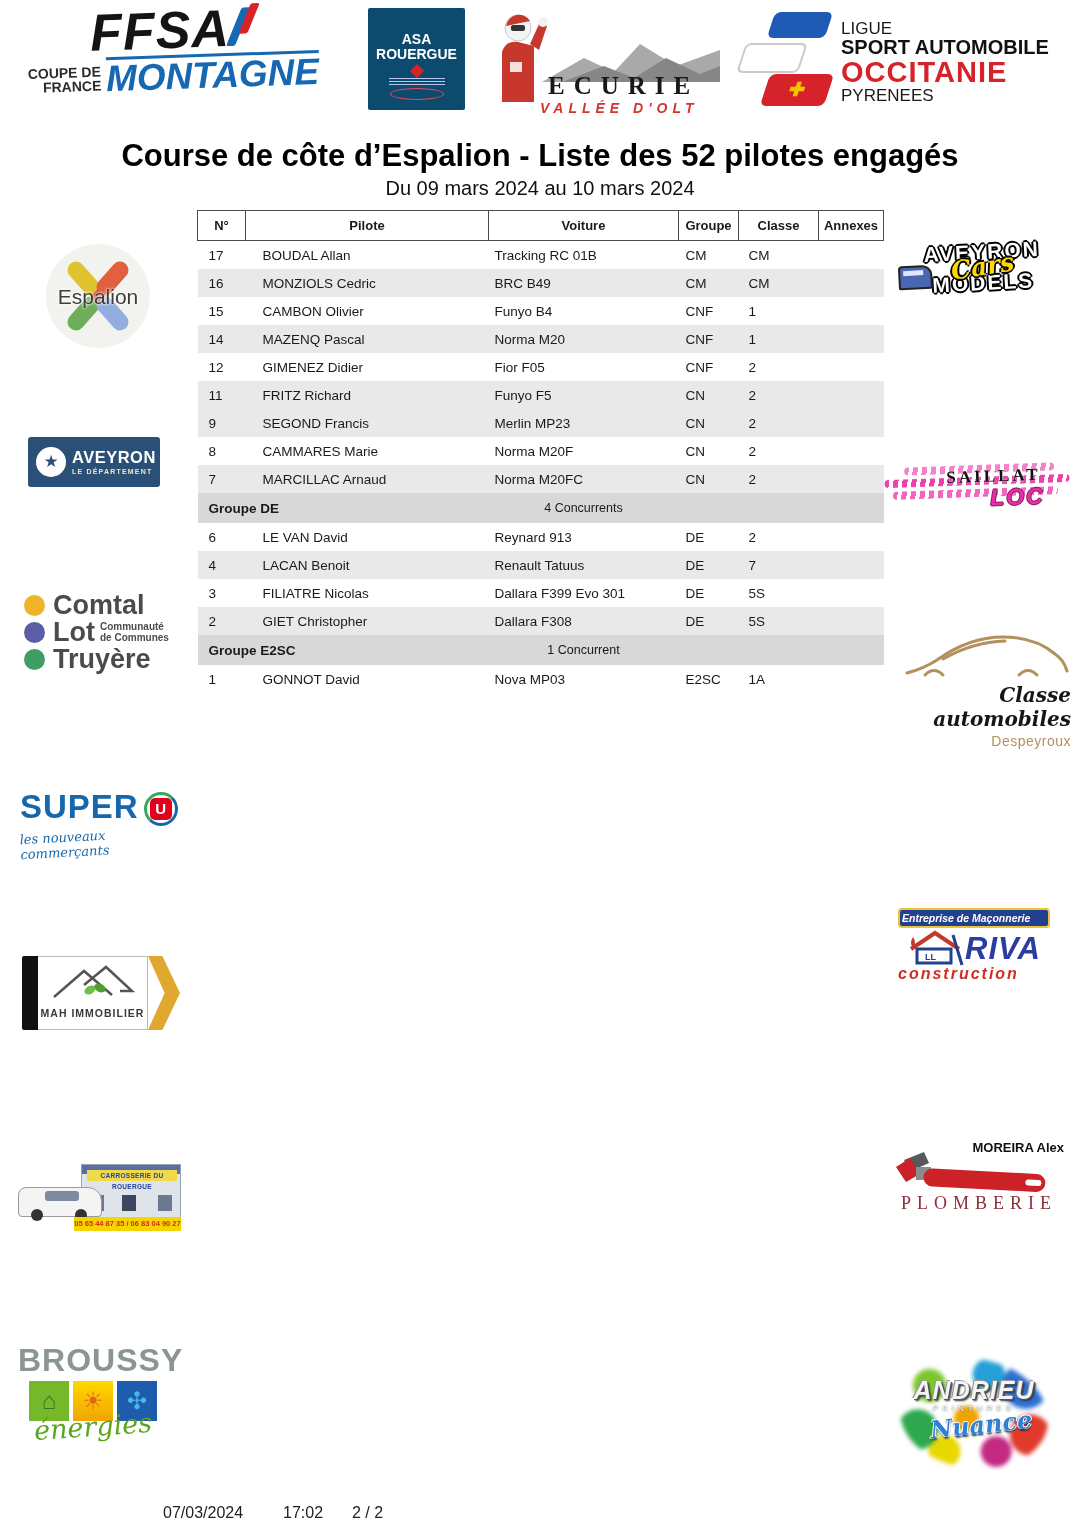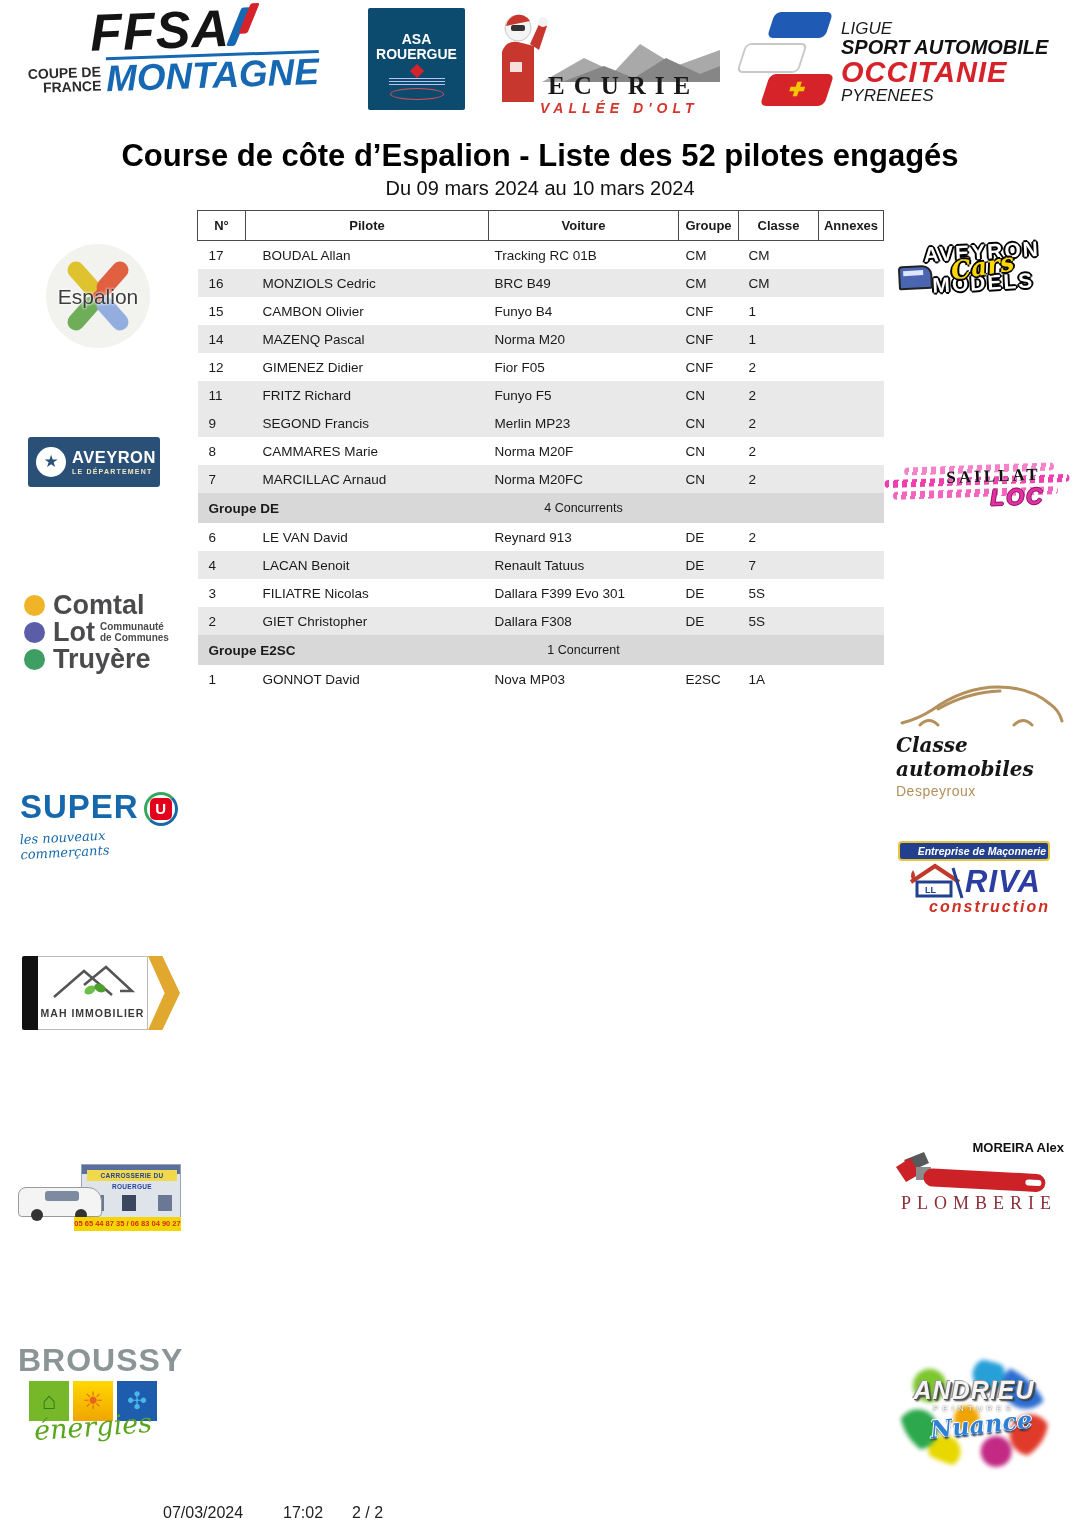--- a/index.html
+++ b/index.html
@@ -28,21 +28,21 @@
   .ec-driver{position:absolute;left:0px;top:6px;}
   .ec-name{position:absolute;left:58px;top:68px;font-weight:900;font-size:25px;letter-spacing:9px;color:#181818;font-family:"Liberation Serif",serif;}
   .ec-sub{position:absolute;left:50px;top:96px;font-weight:bold;font-style:italic;font-size:14px;letter-spacing:5px;color:#d5352b;}
 
   .ligue{left:733px;top:12px;width:335px;height:100px;display:flex;}
   .lg-emblem{position:relative;width:108px;height:96px;flex:none;}
   .lg-par{position:absolute;transform:skewX(-18deg);border-radius:6px;}
   .lg-blue{left:38px;top:0px;width:58px;height:26px;background:#1f5bb5;}
   .lg-white{left:8px;top:31px;width:58px;height:26px;background:#fff;border:2px solid #c9c9c9;}
   .lg-red{left:32px;top:62px;width:64px;height:32px;background:#d6232a;color:#f5c400;text-align:center;font-size:19px;line-height:32px;font-weight:bold;}
-  .lg-text{font-style:italic;line-height:1.02;padding-top:8px;}
+  .lg-text{line-height:1.02;padding-top:8px;}
   .lg-l1{font-size:17px;color:#1a1a1a;}
   .lg-l2{font-size:20px;font-weight:900;color:#111;}
   .lg-l3{font-size:29px;font-weight:900;color:#d6232a;letter-spacing:1px;}
   .lg-l4{font-size:17px;color:#1a1a1a;}
 
   
   .title{left:0;top:138px;width:100%;text-align:center;font-size:31px;font-weight:bold;color:#000;}
   .subtitle{left:0;top:177px;width:100%;text-align:center;font-size:20px;color:#111;}
 
   
@@ -121,25 +121,25 @@
 
   .saillat{left:885px;top:465px;width:185px;height:58px;transform:rotate(-2deg);}
   .track{height:8px;border-radius:4px;background:repeating-linear-gradient(100deg,#ef3fae 0 5px,rgba(255,255,255,0) 5px 9px);}
   .track.t1{width:150px;margin-left:20px;opacity:.65;}
   .track.t2{width:185px;margin-top:4px;}
   .track.t3{width:165px;margin-top:4px;margin-left:8px;opacity:.8;}
   .saillat-name{position:absolute;left:62px;top:2px;font-family:"Liberation Serif",serif;font-weight:bold;font-size:17px;letter-spacing:3px;color:#111;text-shadow:0 0 2px #fff;}
   .saillat-loc{position:absolute;left:105px;top:20px;font-style:italic;font-weight:900;font-size:23px;color:#e62ea5;letter-spacing:2px;
       text-shadow:-1px 0 #8d1b63,1px 0 #8d1b63,0 -1px #8d1b63,0 1px #8d1b63,0 0 3px #fff;}
 
-  .classeauto{left:896px;top:677px;width:175px;text-align:left;}
+  .classeauto{left:896px;top:627px;width:175px;text-align:right;}
   .ca-script{font-family:"DejaVu Serif",serif;font-style:italic;font-weight:bold;font-size:20px;color:#161616;margin-top:-6px;}
   .ca-sub{font-size:14px;color:#b3905c;margin-top:2px;letter-spacing:.5px;}
 
-  .riva{left:898px;top:841px;width:152px;text-align:right;}
+  .riva{left:898px;top:908px;width:152px;text-align:left;}
   .riva-banner{background:#23408f;border:2px solid #e8c53a;border-radius:4px;color:#fff;font-weight:bold;font-style:italic;font-size:10.5px;padding:2px 2px;}
   .riva-mid{display:flex;align-items:center;justify-content:center;margin-top:1px;}
   .riva-name{font-size:31px;font-weight:900;font-style:italic;color:#2b3ea0;letter-spacing:1px;line-height:1;}
   .riva-sub{color:#cf2e22;font-weight:900;font-style:italic;font-size:16px;letter-spacing:2px;margin-top:-2px;}
 
   .moreira{left:894px;top:1136px;width:170px;height:78px;}
   .moreira-name{position:absolute;right:0;top:4px;font-weight:800;font-size:13px;color:#111;}
   .moreira-sub{position:absolute;left:0;bottom:0;width:100%;text-align:center;font-family:"Liberation Serif",serif;font-size:18px;letter-spacing:6px;color:#8c2f38;}
   .moreira-wrench{position:absolute;left:0;top:14px;}
 

